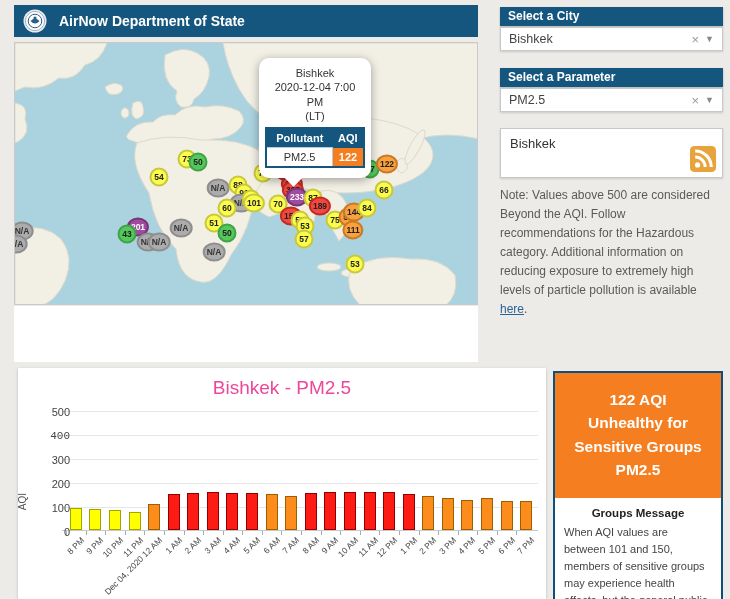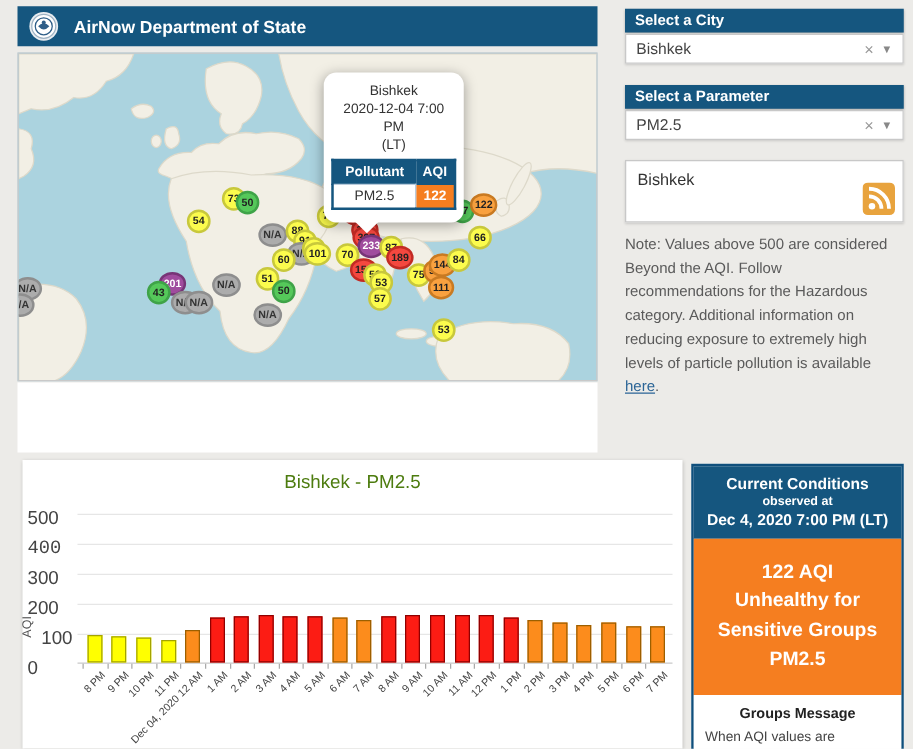--- a/index.html
+++ b/index.html
@@ -35,25 +35,25 @@
   .popup table { width:100%; border-collapse:collapse; margin-top:4px; border:2px solid #15567F; }
   .popup th { background:#15567F; color:#fff; font-size:11px; padding:3px 2px; }
   .popup td { font-size:11px; text-align:center; padding:3px 2px; }
   .popup td.poll { background:#fff; color:#333; border:1px solid #B9CBDB; }
   .popup td.aqiv { background:#F57E20; color:#fff; font-weight:bold; }
   
   .content-band { position:absolute; left:14px; top:306px; width:464px; height:56px; background:#fff; }
   a.link { color:#2A6496; text-decoration:underline; cursor:pointer; }
   
   .chart-card { position:absolute; left:18px; top:368px; width:528px; height:231px; background:#fff; box-shadow:0 1px 3px rgba(0,0,0,.2); }
-  .chart-title { text-align:center; padding-top:9px; font-size:15px; color:#4d7c0f; }
+  .chart-title { text-align:center; padding-top:9px; font-size:19px; color:#ec4899; }
   .chart-plot { position:absolute; left:0; top:36px; width:528px; height:127px; }
   .gridline { position:absolute; height:1px; background:#E6E6E6; }
   .axis-x { position:absolute; left:44px; bottom:0; width:476px; height:1px; background:#C9C9C9; }
-  .ytick { position:absolute; left:4px; width:36px; text-align:left; font-size:15px; color:#444; }
+  .ytick { position:absolute; left:16px; width:36px; text-align:right; font-size:11px; color:#444; }
   .xtick { position:absolute; top:131px; transform:translateX(-100%) rotate(-45deg); transform-origin:100% 0;
     font-size:8.5px; color:#444; white-space:nowrap; }
   .tickmark { position:absolute; width:1px; height:4px; background:#AAA; bottom:-4px; }
   .bar { position:absolute; bottom:1px; width:12px; }
   .bar.cat-moderate  { background:#FFFF00; border:1px solid #A3A300; }
   .bar.cat-usg       { background:#FC8C1C; border:1px solid #9C5F00; }
   .bar.cat-unhealthy { background:#FC1C14; border:1px solid #8F0000; }
   .ylabel { position:absolute; left:-26px; top:92px; transform:rotate(-90deg); transform-origin:center; font-size:10px; color:#555; width:60px; text-align:center; }
   
   .sb-header { position:absolute; left:500px; width:223px; height:19px; background:#15567F; color:#fff; font-size:12px; font-weight:bold; line-height:19px; padding-left:8px; box-shadow:0 1px 2px rgba(0,0,0,.25); }
@@ -320,25 +320,20 @@
     <path d="M4.8 10.2 a9.2 9.2 0 0 1 9.2 9.2" stroke="#fff" stroke-width="2.8" fill="none"></path>
     <path d="M4.8 4.6 a14.8 14.8 0 0 1 14.8 14.8" stroke="#fff" stroke-width="2.8" fill="none"></path>
   </svg>
 </div>
 
 <div class="note">
   <span>Note: Values above 500 are considered Beyond the AQI. Follow recommendations for the Hazardous category. Additional information on reducing exposure to extremely high levels of particle pollution is available </span><a class="link">here</a><span>.</span>
 </div>
 
 <div class="cond">
-  <div class="cc-header">
-    <div class="cc-title">Current Conditions</div>
-    <div class="cc-sub">observed at</div>
-    <div class="cc-dt">Dec 4, 2020 7:00 PM (LT)</div>
-  </div>
   <div class="cc-orange">
     <div>122 AQI</div>
     <div>Unhealthy for Sensitive Groups</div>
     <div>PM2.5</div>
   </div>
   <div class="health">
     <div class="health-title">Groups Message</div>
     <div class="health-body">When AQI values are between 101 and 150, members of sensitive groups may experience health effects, but the general public is unlikely to be affected.</div>
   </div>
 </div>

